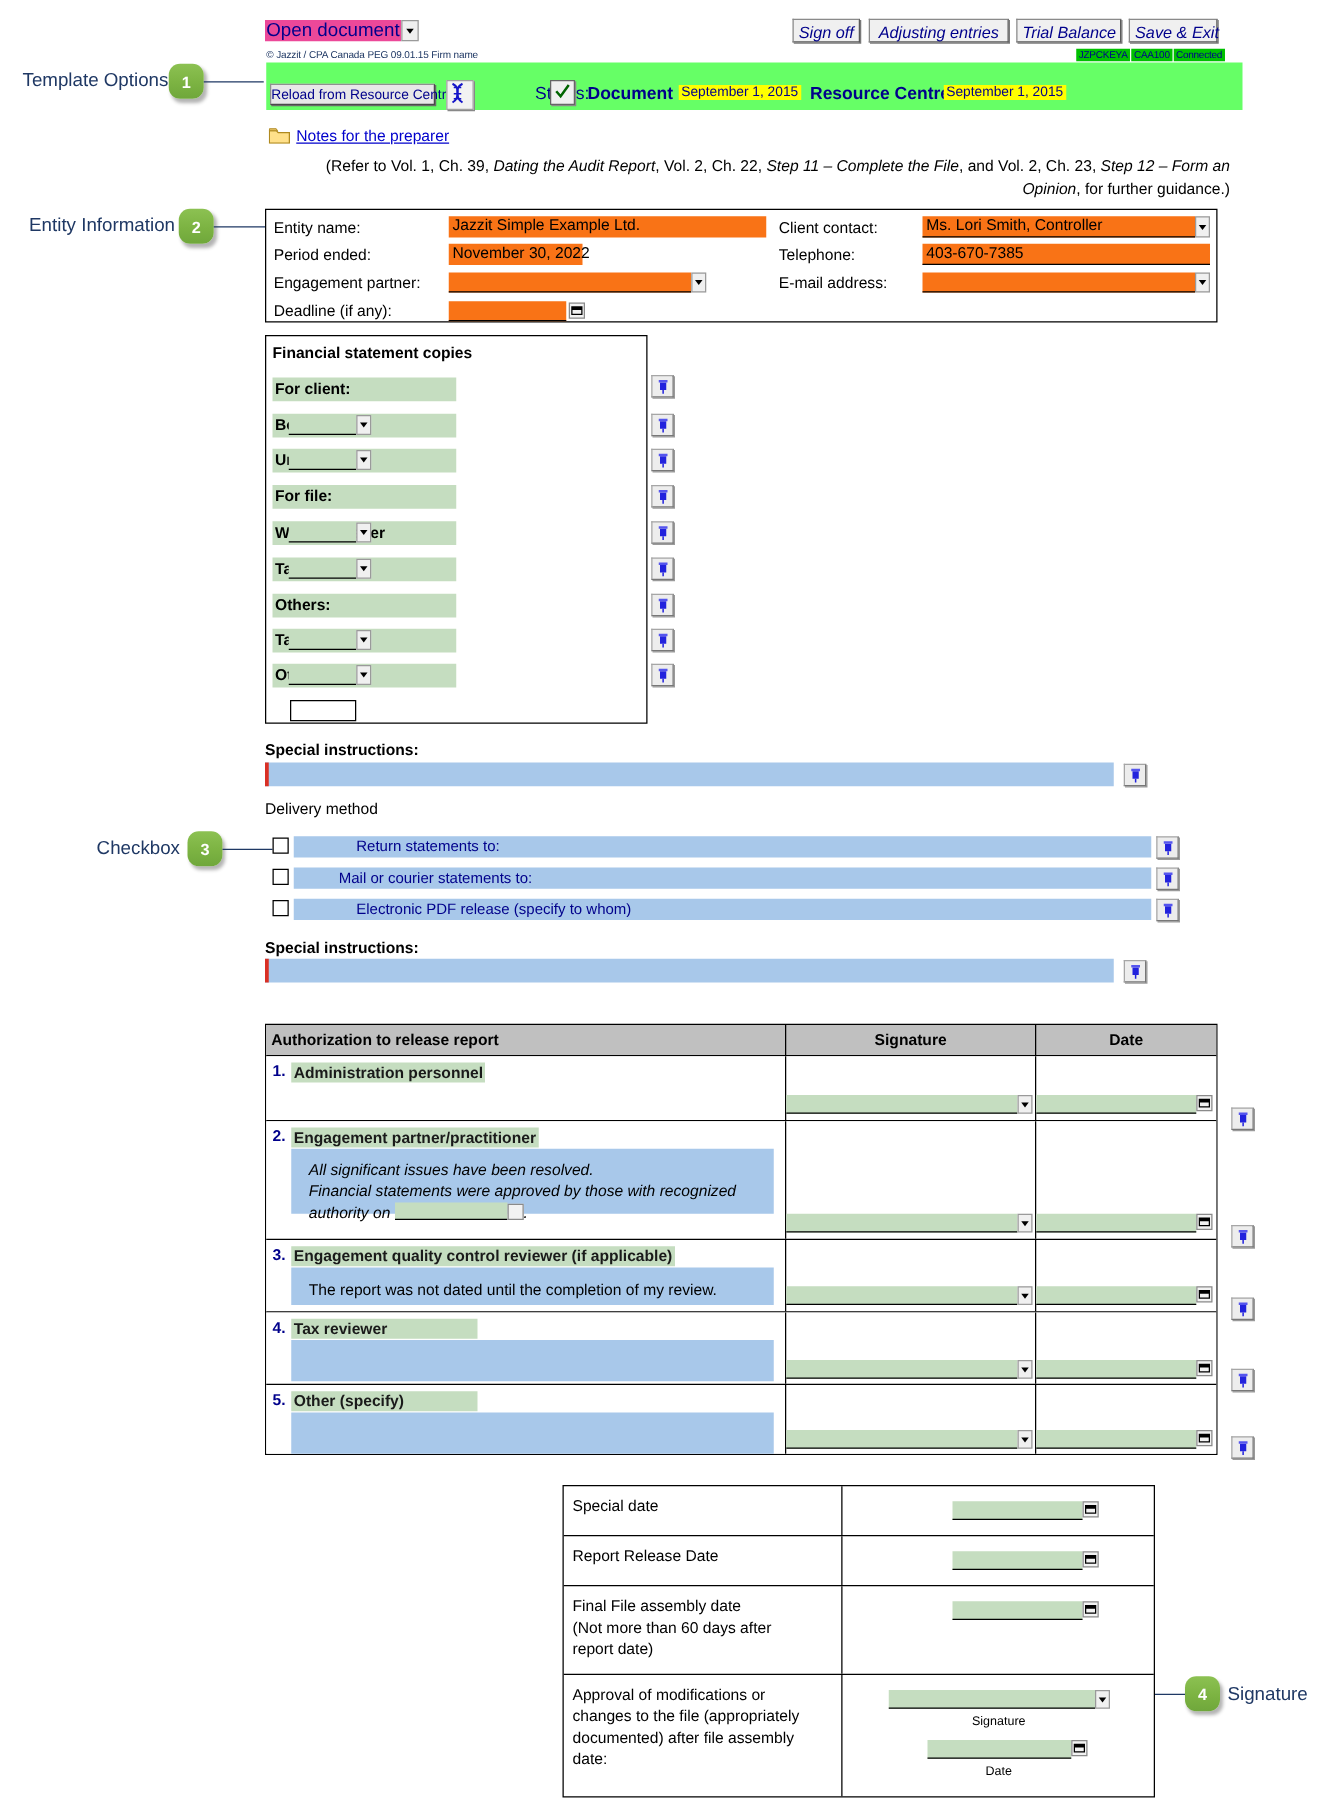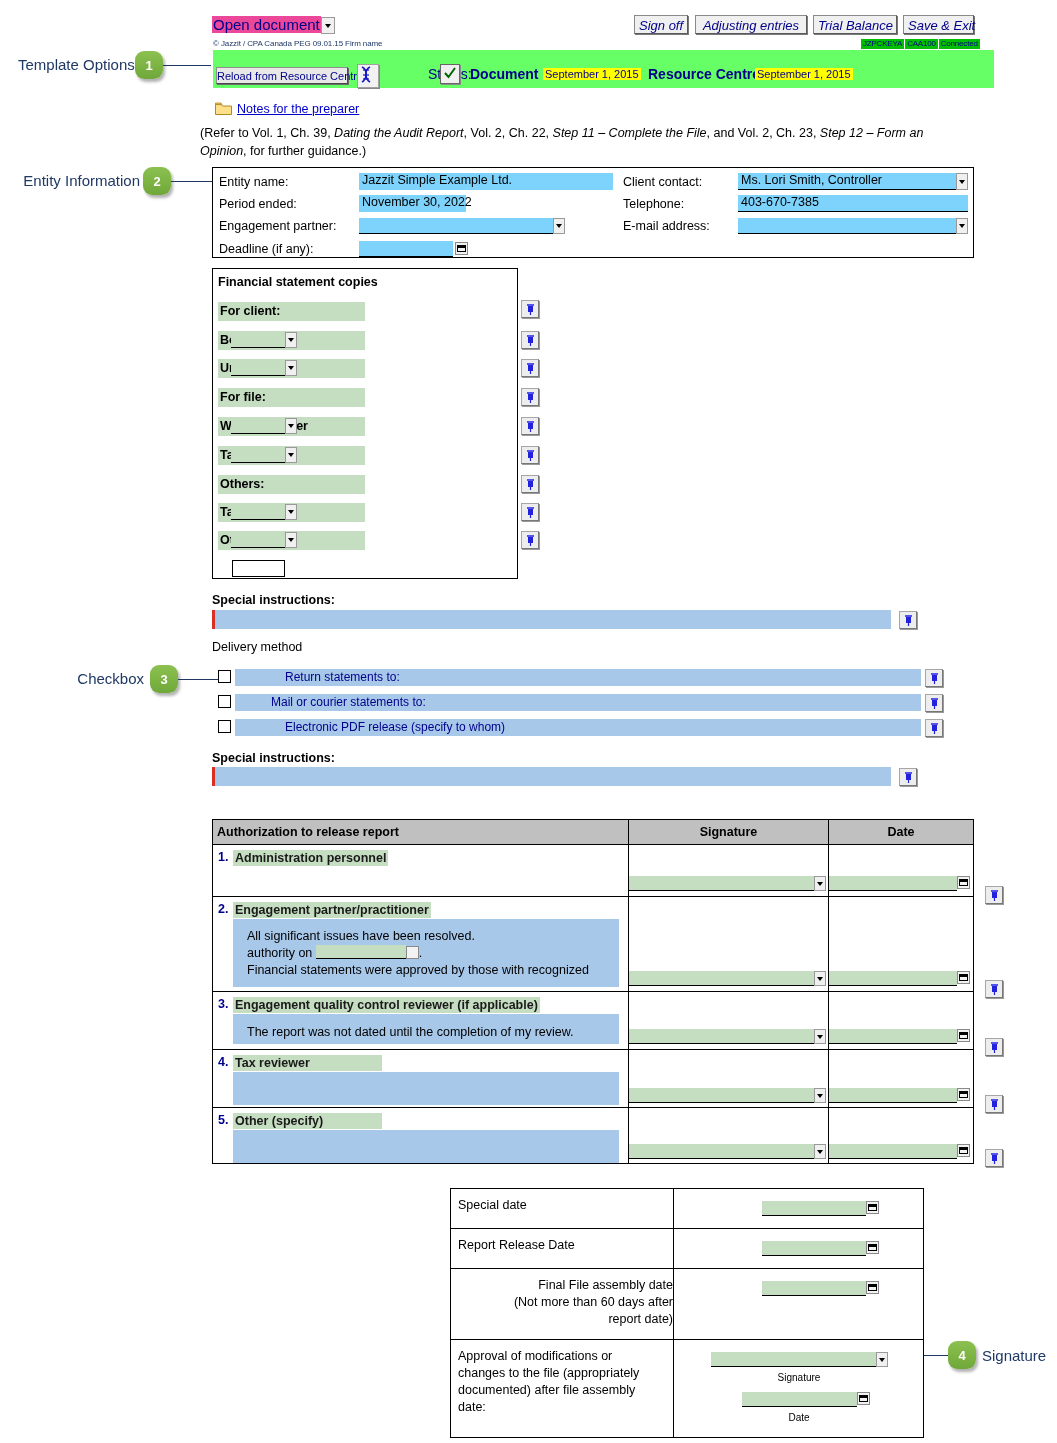--- a/index.html
+++ b/index.html
@@ -84,33 +84,33 @@
   .rc-label{position:absolute;left:648px;top:66px;color:#00008B;font-size:14px;font-weight:bold;}
   .rc-date{position:absolute;left:755px;top:68px;background:#FFFF00;color:#00008B;font-size:11px;padding:0 2px;}
 
   
   .folder-icon{position:absolute;left:215px;top:102px;width:17px;height:13px;}
   .notes-link{
     position:absolute;left:237px;top:102px;color:#0000CC;font-size:12.5px;
     text-decoration:underline;white-space:nowrap;
   }
   .guidance{
-    position:absolute;left:200px;top:124px;width:760px;
-    color:#000;font-size:12.5px;line-height:18px;
+    position:absolute;left:224px;top:124px;width:760px;
+    color:#000;font-size:12.5px;line-height:18px;text-align:right;
   }
   .guidance i{font-style:italic;}
 
   
   .entity-box{
     position:absolute;left:212px;top:167px;width:762px;height:91px;
     border:1px solid #000;box-sizing:border-box;background:#fff;
   }
   .lbl{position:absolute;font-size:12.5px;color:#000;white-space:nowrap;}
   .grn-val{
-    position:absolute;background:#7dd3fc;font-size:12.5px;color:#000;
+    position:absolute;background:#f97316;font-size:12.5px;color:#000;
     padding-left:3px;box-sizing:border-box;white-space:nowrap;line-height:15px;
   }
   .underline{border-bottom:1px solid #000;}
   .ddbtn{
     position:absolute;width:12px;background:#F0F0F0;border:1px solid #9a9a9a;
     box-sizing:border-box;
   }
   .ddbtn:after{
     content:"";position:absolute;left:2px;top:50%;margin-top:-2px;
     border-left:3px solid transparent;border-right:3px solid transparent;
@@ -461,27 +461,27 @@
       <div class="auth-c3">
         <div class="sig-field" style="left:0px;top:31px;width:128px;"></div>
         <div class="calbtn" style="left:128px;top:31px;"></div>
       </div>
     </div>
 
     <div class="auth-row" style="height:94px;">
       <div class="auth-c1">
         <div class="auth-num" style="top:5px;">2.</div>
         <div class="auth-head-green" style="top:5px;">Engagement partner/practitioner</div>
-        <div class="auth-body-blue" style="top:22px;width:386px;height:68px;padding-top:9px;">
+        <div class="auth-body-blue" style="top:22px;width:386px;height:52px;padding-top:9px;font-style:italic;">
           <div>All significant issues have been resolved.</div>
+          <div>Financial statements were approved by those with recognized</div>
           <div>
             <span>authority on</span>
             <span style="display:inline-block;width:90px;height:13px;background:#C5DDC0;border-bottom:1px solid #000;vertical-align:-2px;"></span><span style="display:inline-block;width:13px;height:13px;background:#F2F2F2;border:1px solid #8a8a8a;vertical-align:-2px;box-sizing:border-box;position:relative;"></span><span>.</span>
           </div>
-          <div>Financial statements were approved by those with recognized</div>
         </div>
       </div>
       <div class="auth-c2">
         <div class="sig-field" style="left:0px;top:74px;width:185px;"></div>
         <div class="ddbtn" style="left:185px;top:74px;height:15px;"></div>
       </div>
       <div class="auth-c3">
         <div class="sig-field" style="left:0px;top:74px;width:128px;"></div>
         <div class="calbtn" style="left:128px;top:74px;"></div>
       </div>
@@ -581,21 +581,21 @@
       </div>
     </div>
     <div class="rep-row" style="height:39px;">
       <div class="rep-l">Report Release Date</div>
       <div class="rep-r">
         <div class="rep-date-field" style="top:12px;"></div>
         <div class="calbtn" style="left:192px;top:12px;"></div>
       </div>
     </div>
     <div class="rep-row" style="height:70px;">
-      <div class="rep-l" style="white-space:pre-line;text-align:right;">Final File assembly date
+      <div class="rep-l" style="white-space:pre-line;">Final File assembly date
 (Not more than 60 days after
 report date)</div>
       <div class="rep-r">
         <div class="rep-date-field" style="top:12px;"></div>
         <div class="calbtn" style="left:192px;top:12px;"></div>
       </div>
     </div>
     <div class="rep-row" style="height:97px;">
       <div class="rep-l" style="white-space:pre-line;">Approval of modifications or
 changes to the file (appropriately

